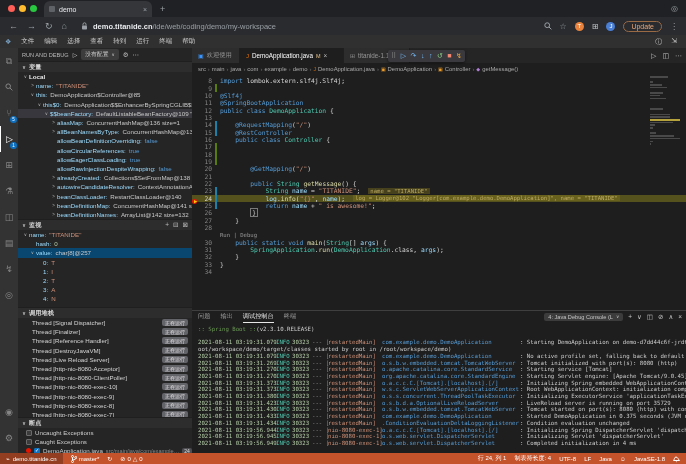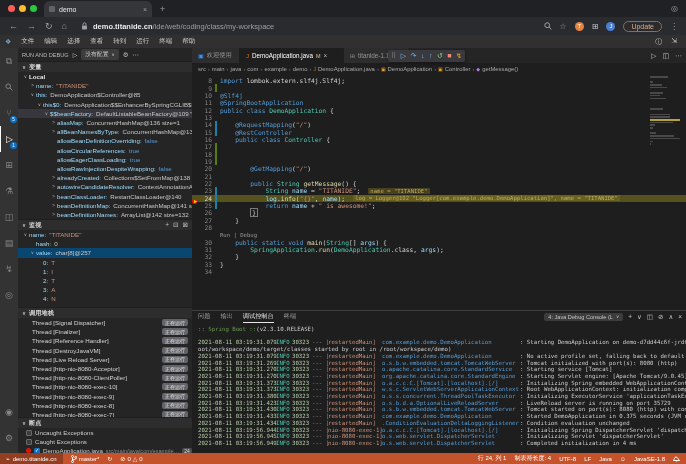--- a/index.html
+++ b/index.html
@@ -144,21 +144,21 @@
         <span class="nav-ic">→</span>
         <span class="nav-ic">↻</span>
         <span class="nav-ic">⌂</span>
       </span>
     <span id="lock">
       <svg width="7" height="8" viewBox="0 0 7 8">
           <rect x="1" y="3.5" width="5" height="4" rx="0.8" fill="#9aa0a6"></rect>
           <path d="M2 3.5V2.3a1.5 1.5 0 013 0v1.2" stroke="#9aa0a6" fill="none"></path>
         </svg>
     </span>
-    <span id="url"><b>demo.titanide.cn</b><span class="path">/ide/web/coding/class/my-workspace</span></span>
+    <span id="url"><b>demo.titanide.cn</b><span class="path">/ide/web/coding/demo/my-workspace</span></span>
     <span id="addr-right">
       <span>
           <svg width="8" height="8" viewBox="0 0 8 8">
             <circle cx="3.2" cy="3.2" r="2.4" stroke="#9aa0a6" fill="none"></circle>
             <path d="M5 5L7.4 7.4" stroke="#9aa0a6"></path>
           </svg>
         </span>
       <span style="color:#9aa0a6;font-size:8px">☆</span>
       <span class="av" style="background:#e8823c">T</span>
       <span style="color:#c5c8cc;font-size:8px">⊞</span>

